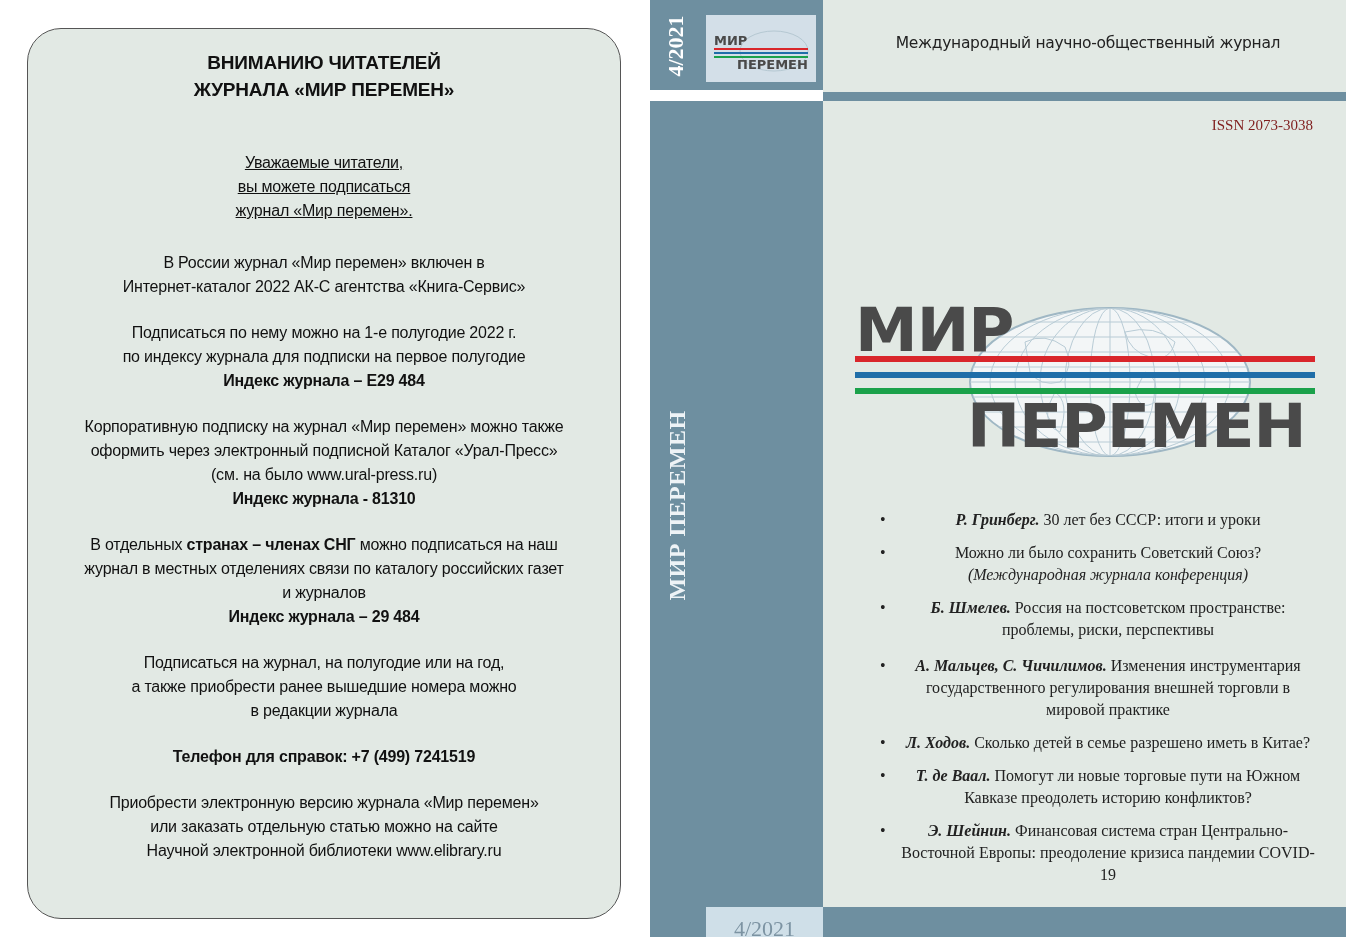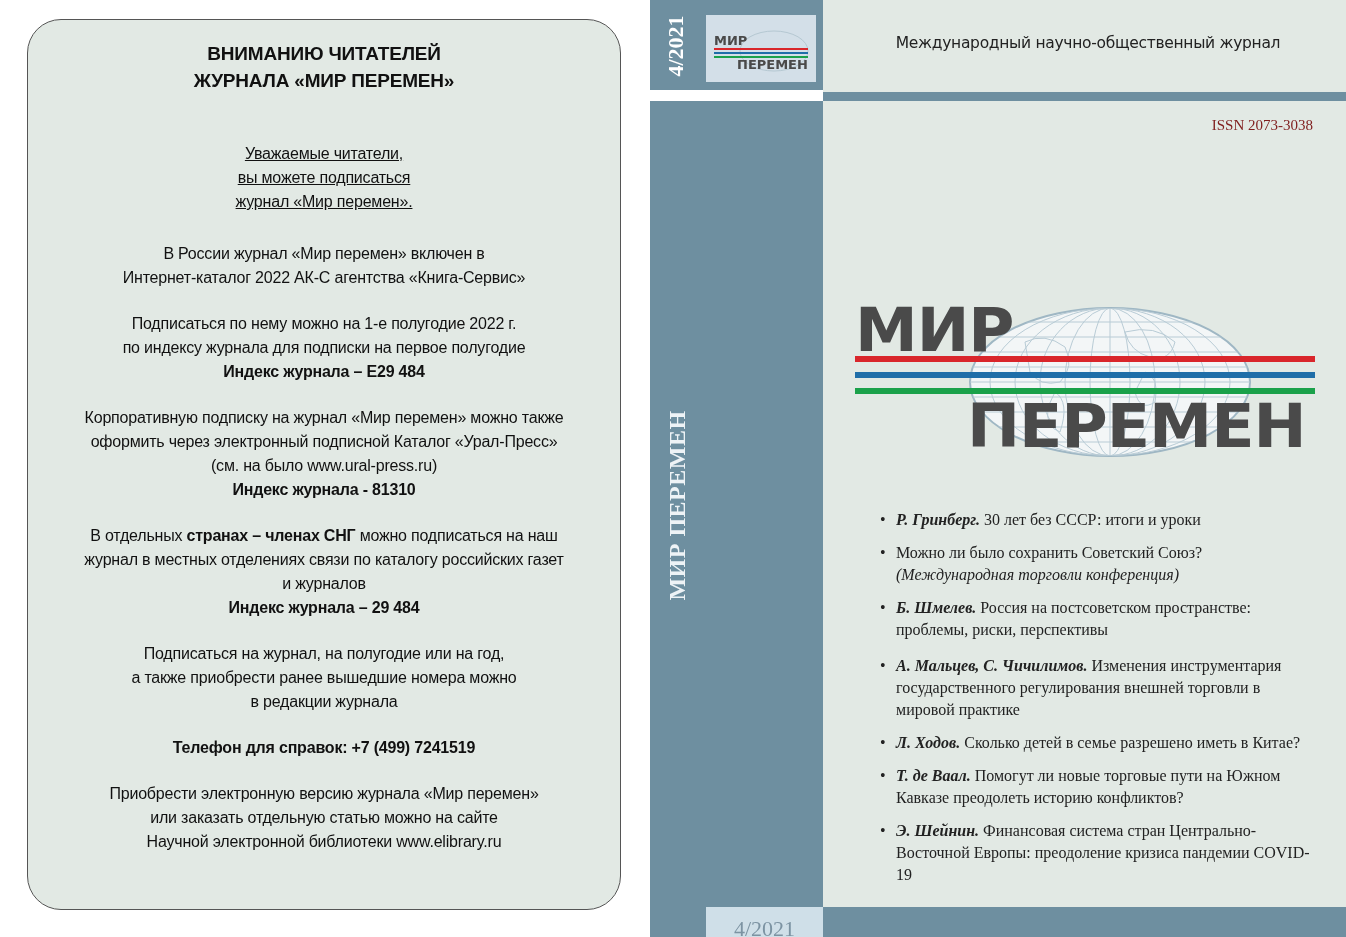--- a/index.html
+++ b/index.html
@@ -1,21 +1,21 @@
 <!DOCTYPE html>
 <html><head>
 <meta charset="utf-8">
 <style>
   * { box-sizing: border-box; margin: 0; padding: 0; }
   html, body { width: 1346px; height: 937px; overflow: hidden; background: #ffffff; }
   body { position: relative; font-family: "DejaVu Sans", sans-serif; }
 
   
   .notice {
-    position: absolute; left: 27px; top: 19px; width: 594px; height: 891px;
+    position: absolute; left: 27px; top: 28px; width: 594px; height: 891px;
     background: #e2e9e4; border: 1.5px solid #555; border-radius: 34px;
     text-align: center; color: #111;
     font-family: "Liberation Sans", sans-serif;
     font-size: 16px; line-height: 24px; letter-spacing: -0.2px;
   }
   .notice h1 { font-size: 19px; line-height: 27px; font-weight: bold; margin-top: 20px; }
   .notice .para { margin-top: 22px; }
   .notice .para.first { margin-top: 48px; text-decoration: underline; }
   .notice b { font-weight: bold; }
 
@@ -60,21 +60,21 @@
     letter-spacing: -1px; line-height: 1;
   }
   .big-logo .w1 { left: 0; top: 0; font-size: 60px; transform: scaleX(1.05); transform-origin: left; }
   .big-logo .w2 { left: 112px; top: 95px; font-size: 61px; transform: scaleX(1.04); transform-origin: left; }
   .big-logo .stripe { position: absolute; left: 0; width: 460px; height: 6px; }
 
   .contents {
     position: absolute; left: 880px; top: 509px; width: 440px;
     font-family: "Liberation Serif", serif; font-size: 16px; line-height: 22px; color: #222; list-style: none;
   }
-  .contents li { position: relative; padding-left: 16px; margin-bottom: 11px; }
+  .contents li { position: relative; padding-left: 16px; margin-bottom: 11px; text-align: center; }
   .contents li::before { content: "•"; position: absolute; left: 0; top: 0; font-size: 16px; }
   .contents .author { font-weight: bold; font-style: italic; }
   .contents .note { font-style: italic; display: block; }
 </style>
 </head>
 <body>
 
 <div class="notice">
   <h1>
     <div>ВНИМАНИЮ ЧИТАТЕЛЕЙ</div>
@@ -180,19 +180,19 @@
   </svg>
   <div class="word w1">МИР</div>
   <div class="stripe" style="top:56px;background:#d9262b"></div>
   <div class="stripe" style="top:72px;background:#1f6ea8"></div>
   <div class="stripe" style="top:88px;background:#1aa14a"></div>
   <div class="word w2">ПЕРЕМЕН</div>
 </div>
 
 <ul class="contents">
   <li><span class="author">Р. Гринберг.</span> <span>30 лет без СССР: итоги и уроки</span></li>
-  <li><span>Можно ли было сохранить Советский Союз?</span><span class="note">(Международная торговли конференция)</span></li>
+  <li><span>Можно ли было сохранить Советский Союз?</span><span class="note">(Международная журнала конференция)</span></li>
   <li style="margin-bottom:14px"><span class="author">Б. Шмелев.</span> <span>Россия на постсоветском пространстве: проблемы, риски, перспективы</span></li>
   <li><span class="author">А. Мальцев, С. Чичилимов.</span> <span>Изменения инструментария государственного регулирования внешней торговли в мировой практике</span></li>
   <li><span class="author">Л. Ходов.</span> <span>Сколько детей в семье разрешено иметь в Китае?</span></li>
   <li><span class="author">Т. де Ваал.</span> <span>Помогут ли новые торговые пути на Южном Кавказе преодолеть историю конфликтов?</span></li>
   <li><span class="author">Э. Шейнин.</span> <span>Финансовая система стран Центрально-Восточной Европы: преодоление кризиса пандемии COVID-19</span></li>
 </ul>
 
 </body></html>

